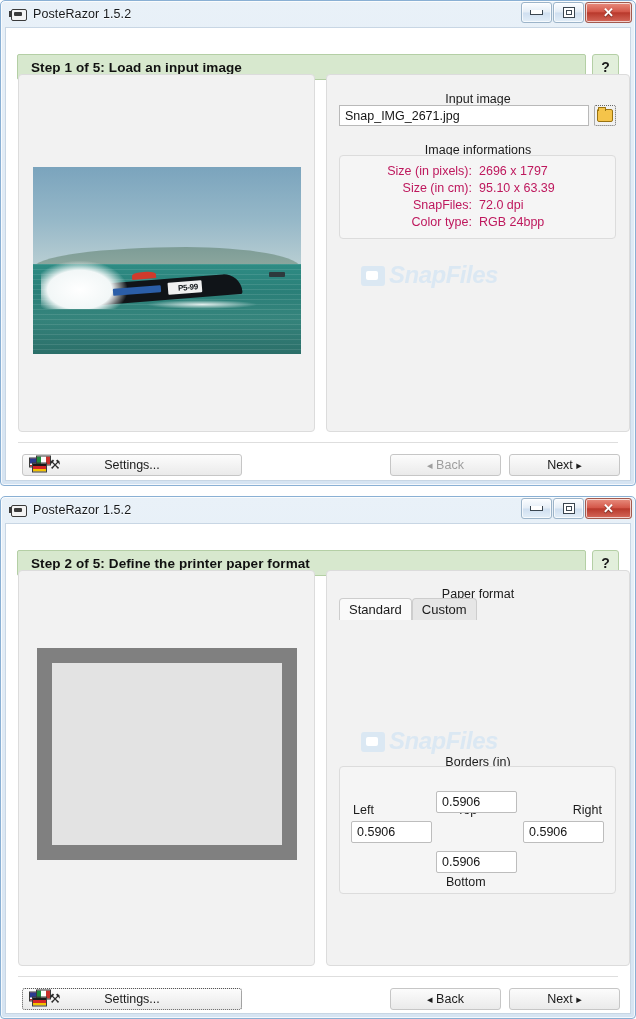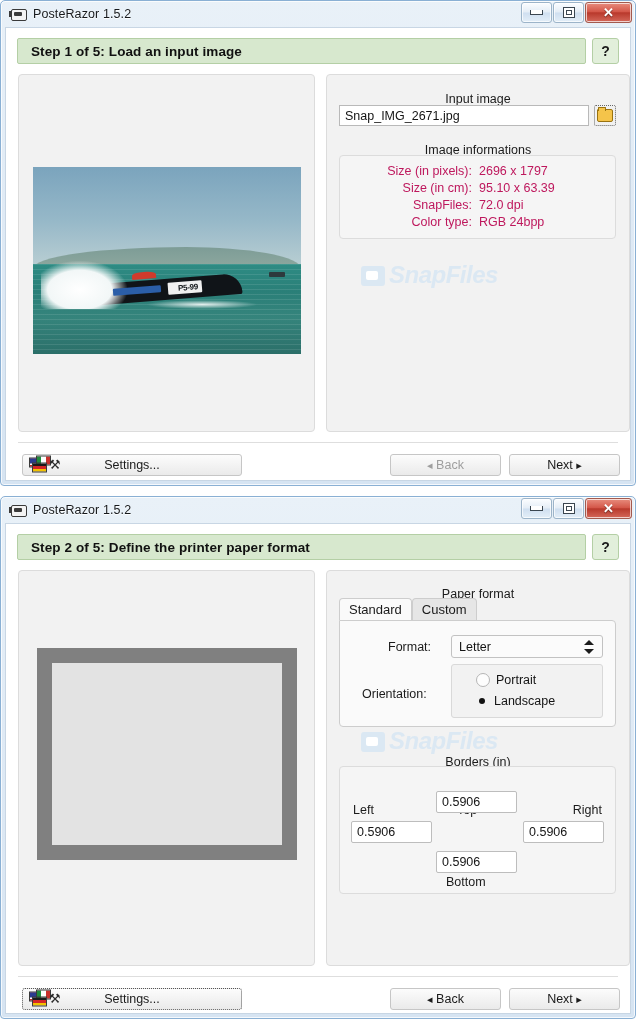--- a/index.html
+++ b/index.html
@@ -79,21 +79,21 @@
   
   .client{
     position:absolute;left:4px;right:4px;top:26px;bottom:4px;
     background:#ffffff;
     border:1px solid #c8d6e4;
     box-sizing:border-box;
   }
 
   
   .stepbar{
-    position:absolute;left:11px;right:11px;top:10px;height:26px;
+    position:absolute;left:11px;right:11px;top:26px;height:26px;
     display:flex;align-items:stretch;gap:6px;
   }
   .step-title{
     flex:1;
     background:#d7e8ce;
     border:1px solid #b4cfa5;
     border-radius:2px;
     display:flex;align-items:center;
     padding-left:13px;
     font-size:13.5px;font-weight:bold;color:#111;
@@ -479,40 +479,20 @@
 
     <div class="panel right-panel" style="height:396px;">
 
       <div class="grp-label" style="left:0;right:0;top:8px;">Paper format</div>
 
       <div class="tabs" style="left:12px;top:27px;">
         <div class="tab active">Standard</div>
         <div class="tab">Custom</div>
       </div>
 
-      <div class="tabpanel" style="left:12px;top:49px;width:277px;height:107px;">
-
-        <div class="blabel" style="left:48px;top:19px;">Format:</div>
-        <div class="combo" style="left:111px;top:14px;width:152px;height:23px;">
-          <span>Letter</span>
-          <span class="spin"></span>
-        </div>
-
-        <div class="blabel" style="left:22px;top:66px;">Orientation:</div>
-        <div class="radiobox" style="left:111px;top:43px;width:152px;height:54px;">
-          <div class="radio" style="position:absolute;left:24px;top:8px;">
-            <span class="dot"></span>
-            <span>Portrait</span>
-          </div>
-          <div class="radio sel" style="position:absolute;left:24px;top:29px;">
-            <span class="dot"></span>
-            <span>Landscape</span>
-          </div>
-        </div>
-      </div>
 
       <div class="watermark" style="left:34px;top:156px;">
         <span class="mark"></span><span>SnapFiles</span>
       </div>
 
       <div class="grp-label" style="left:0;right:0;top:176px;">Borders (in)</div>
 
       <div class="border-box" style="left:12px;top:195px;width:277px;height:128px;">
         <div class="blabel" style="left:117px;top:16px;margin-top:20px;">Top</div>
         <div class="bfield" style="left:96px;top:24px;width:81px;height:22px;">0.5906</div>

